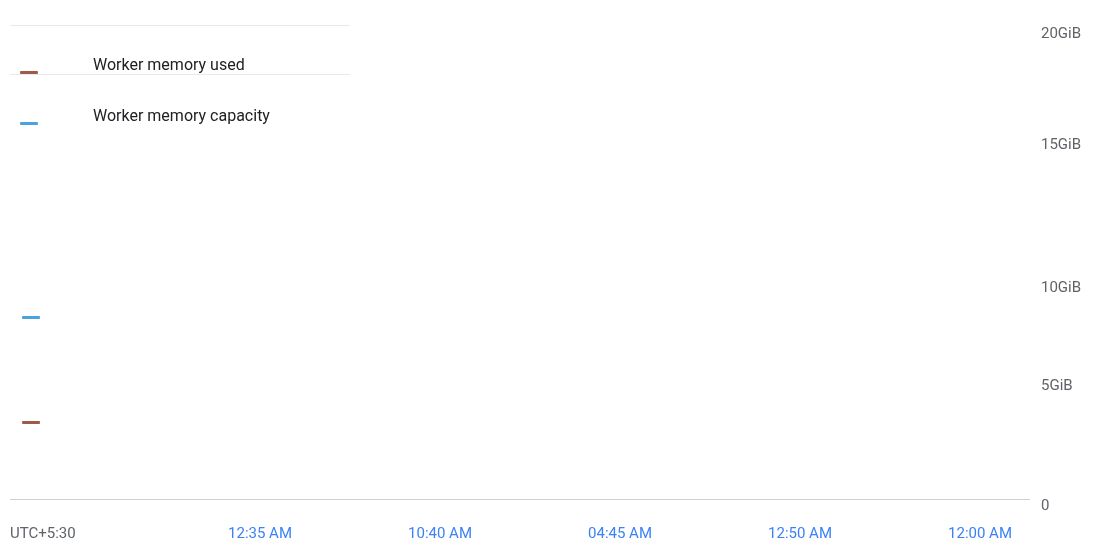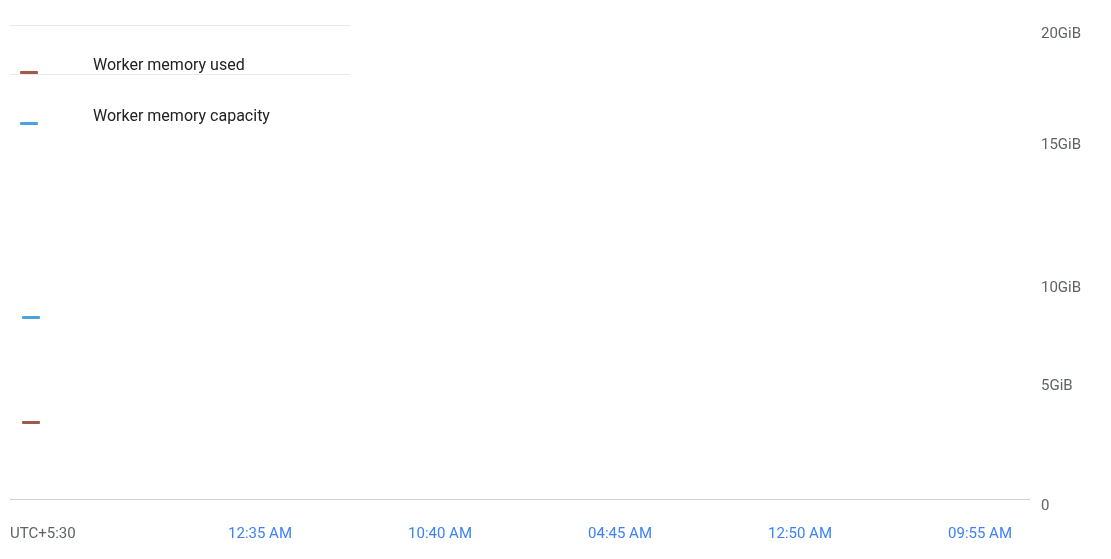--- a/index.html
+++ b/index.html
@@ -118,21 +118,21 @@
   <span class="y-tick" style="top:385px;">5GiB</span>
   <span class="y-tick" style="top:505px;">0</span>
 </div>
 
 <div class="x-axis">
   <span class="x-tz">UTC+5:30</span>
   <span class="x-tick" style="left:250px;">12:35 AM</span>
   <span class="x-tick" style="left:430px;">10:40 AM</span>
   <span class="x-tick" style="left:610px;">04:45 AM</span>
   <span class="x-tick" style="left:790px;">12:50 AM</span>
-  <span class="x-tick" style="left:970px;">09:55 AM</span>
+  <span class="x-tick" style="left:970px;">12:00 AM</span>
 </div>
 
 <div class="legend">
   <div class="legend-row">
     <span class="legend-swatch" style="background:#a05a4a"></span>
     <span class="legend-label">Worker memory used</span>
   </div>
   <div class="legend-row">
     <span class="legend-swatch" style="background:#4aa3df"></span>
     <span class="legend-label">Worker memory capacity</span>

